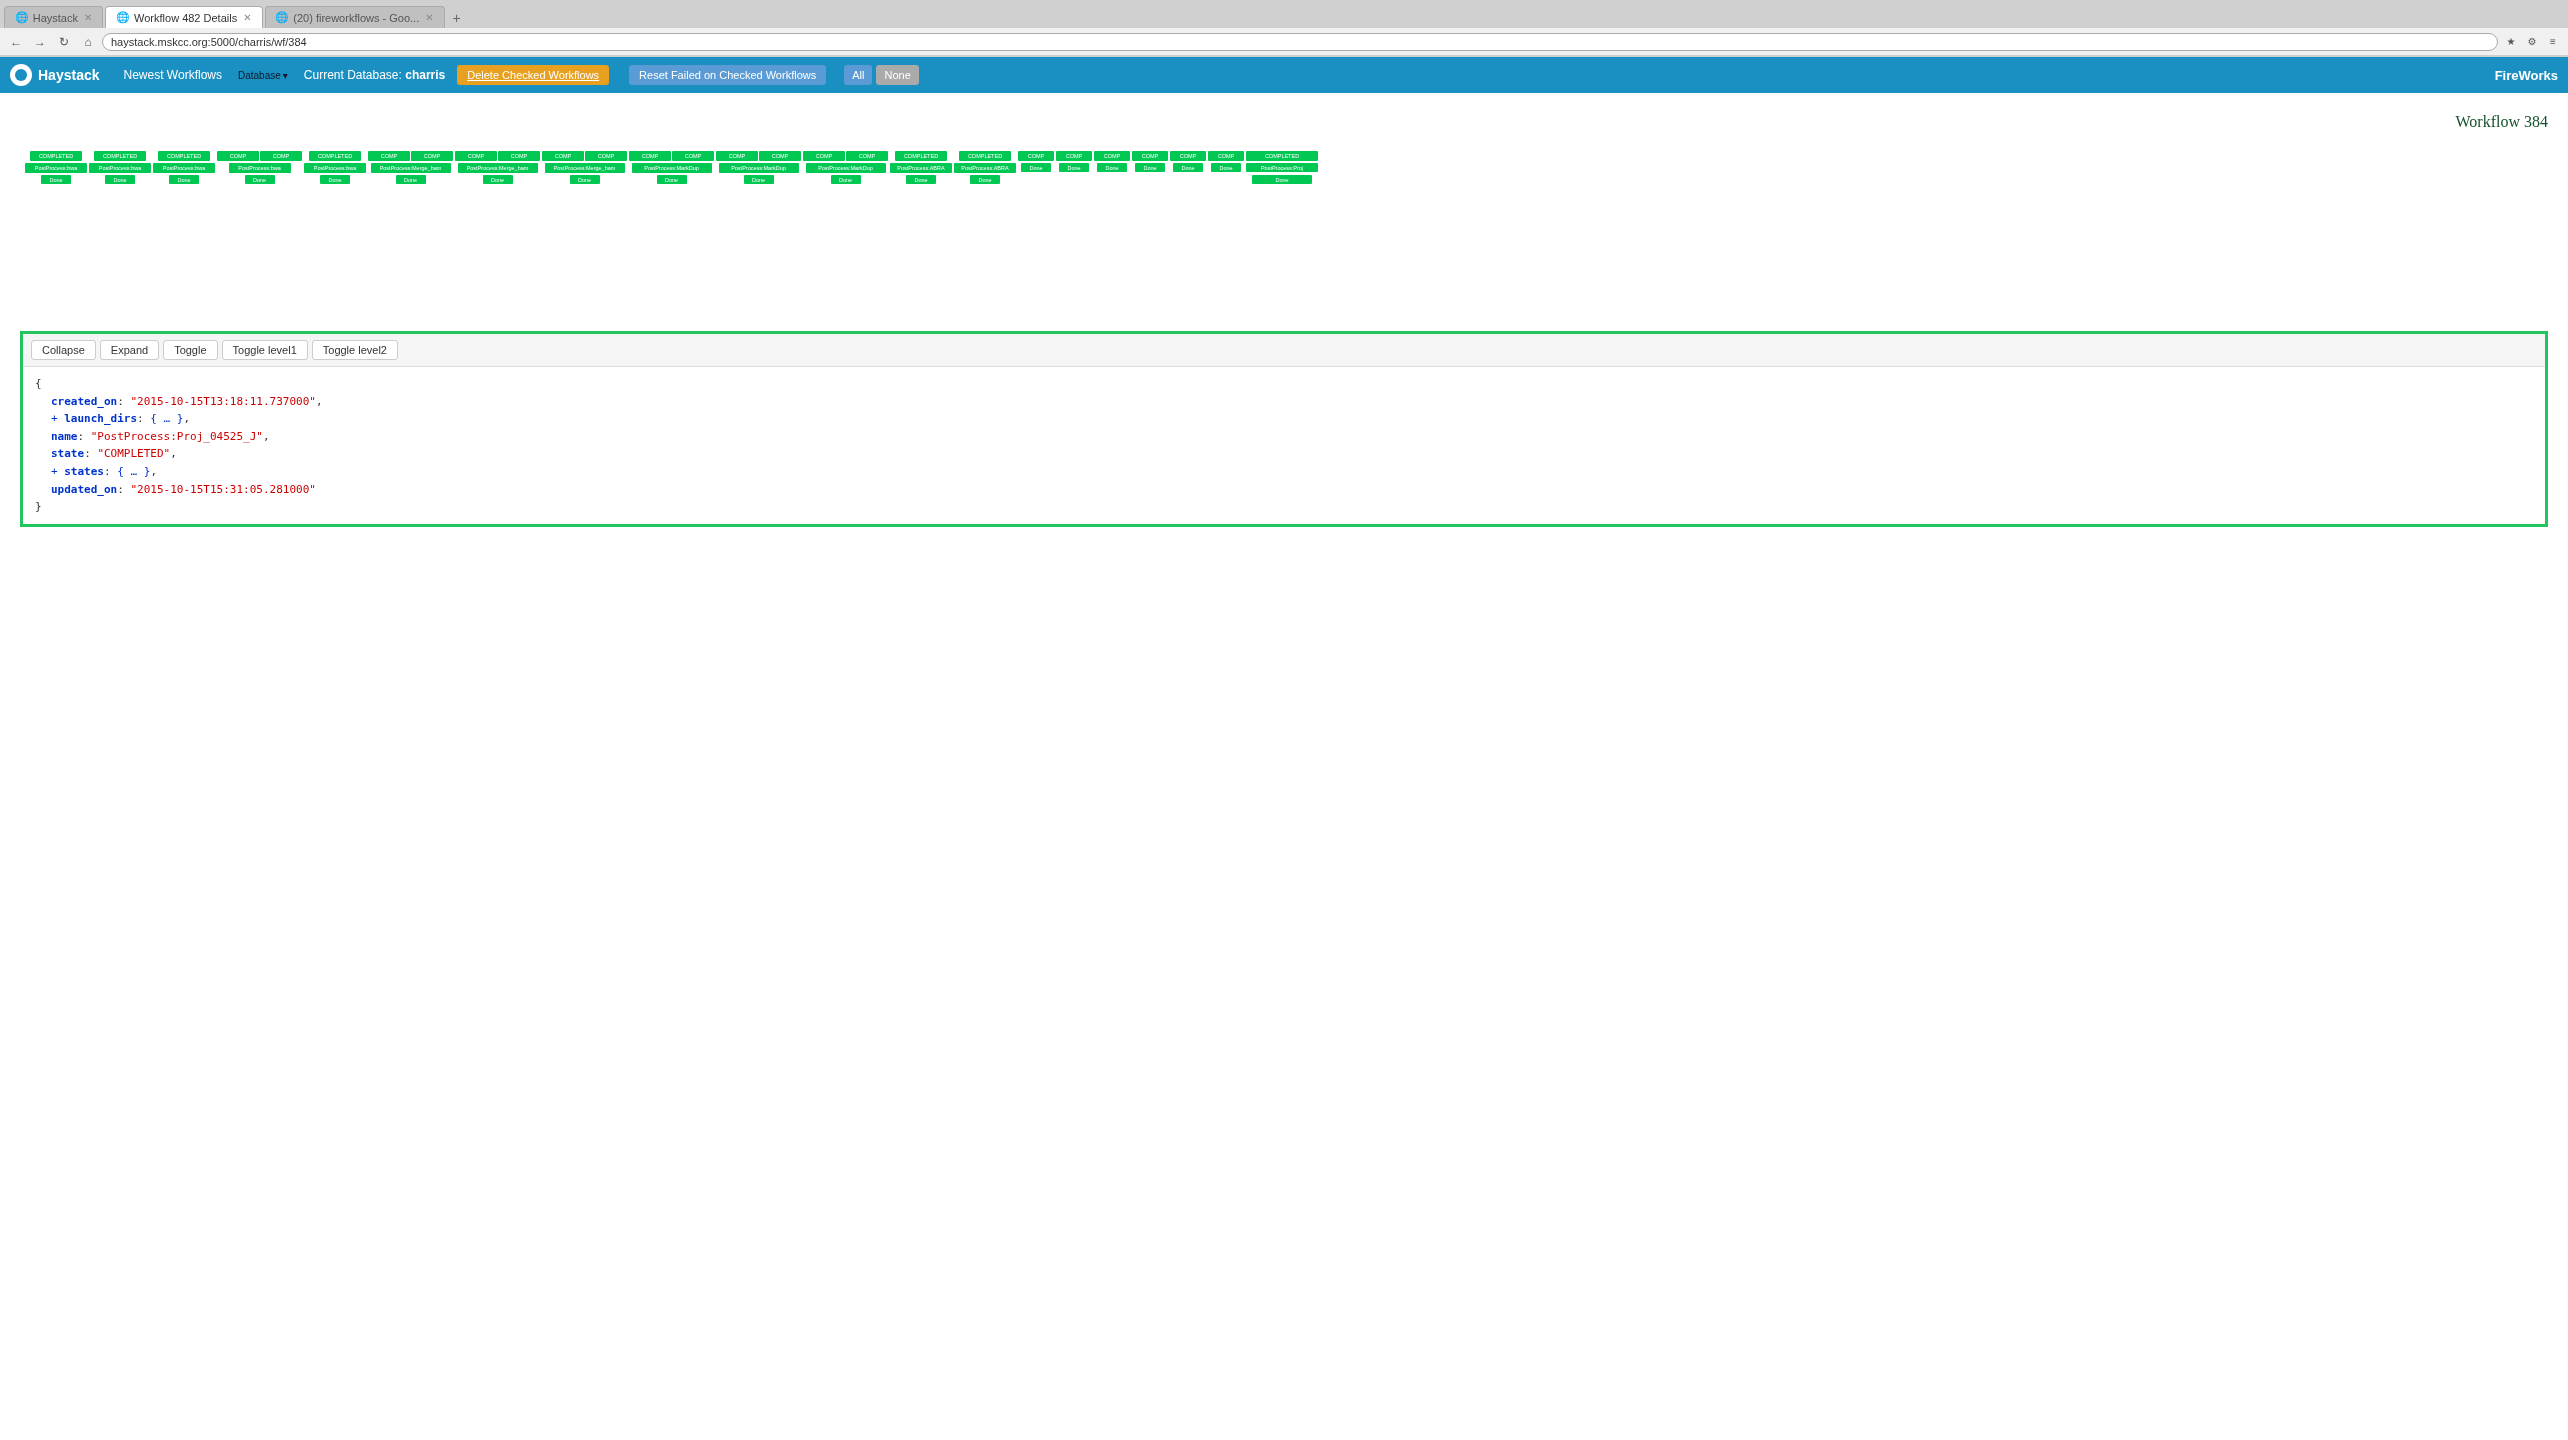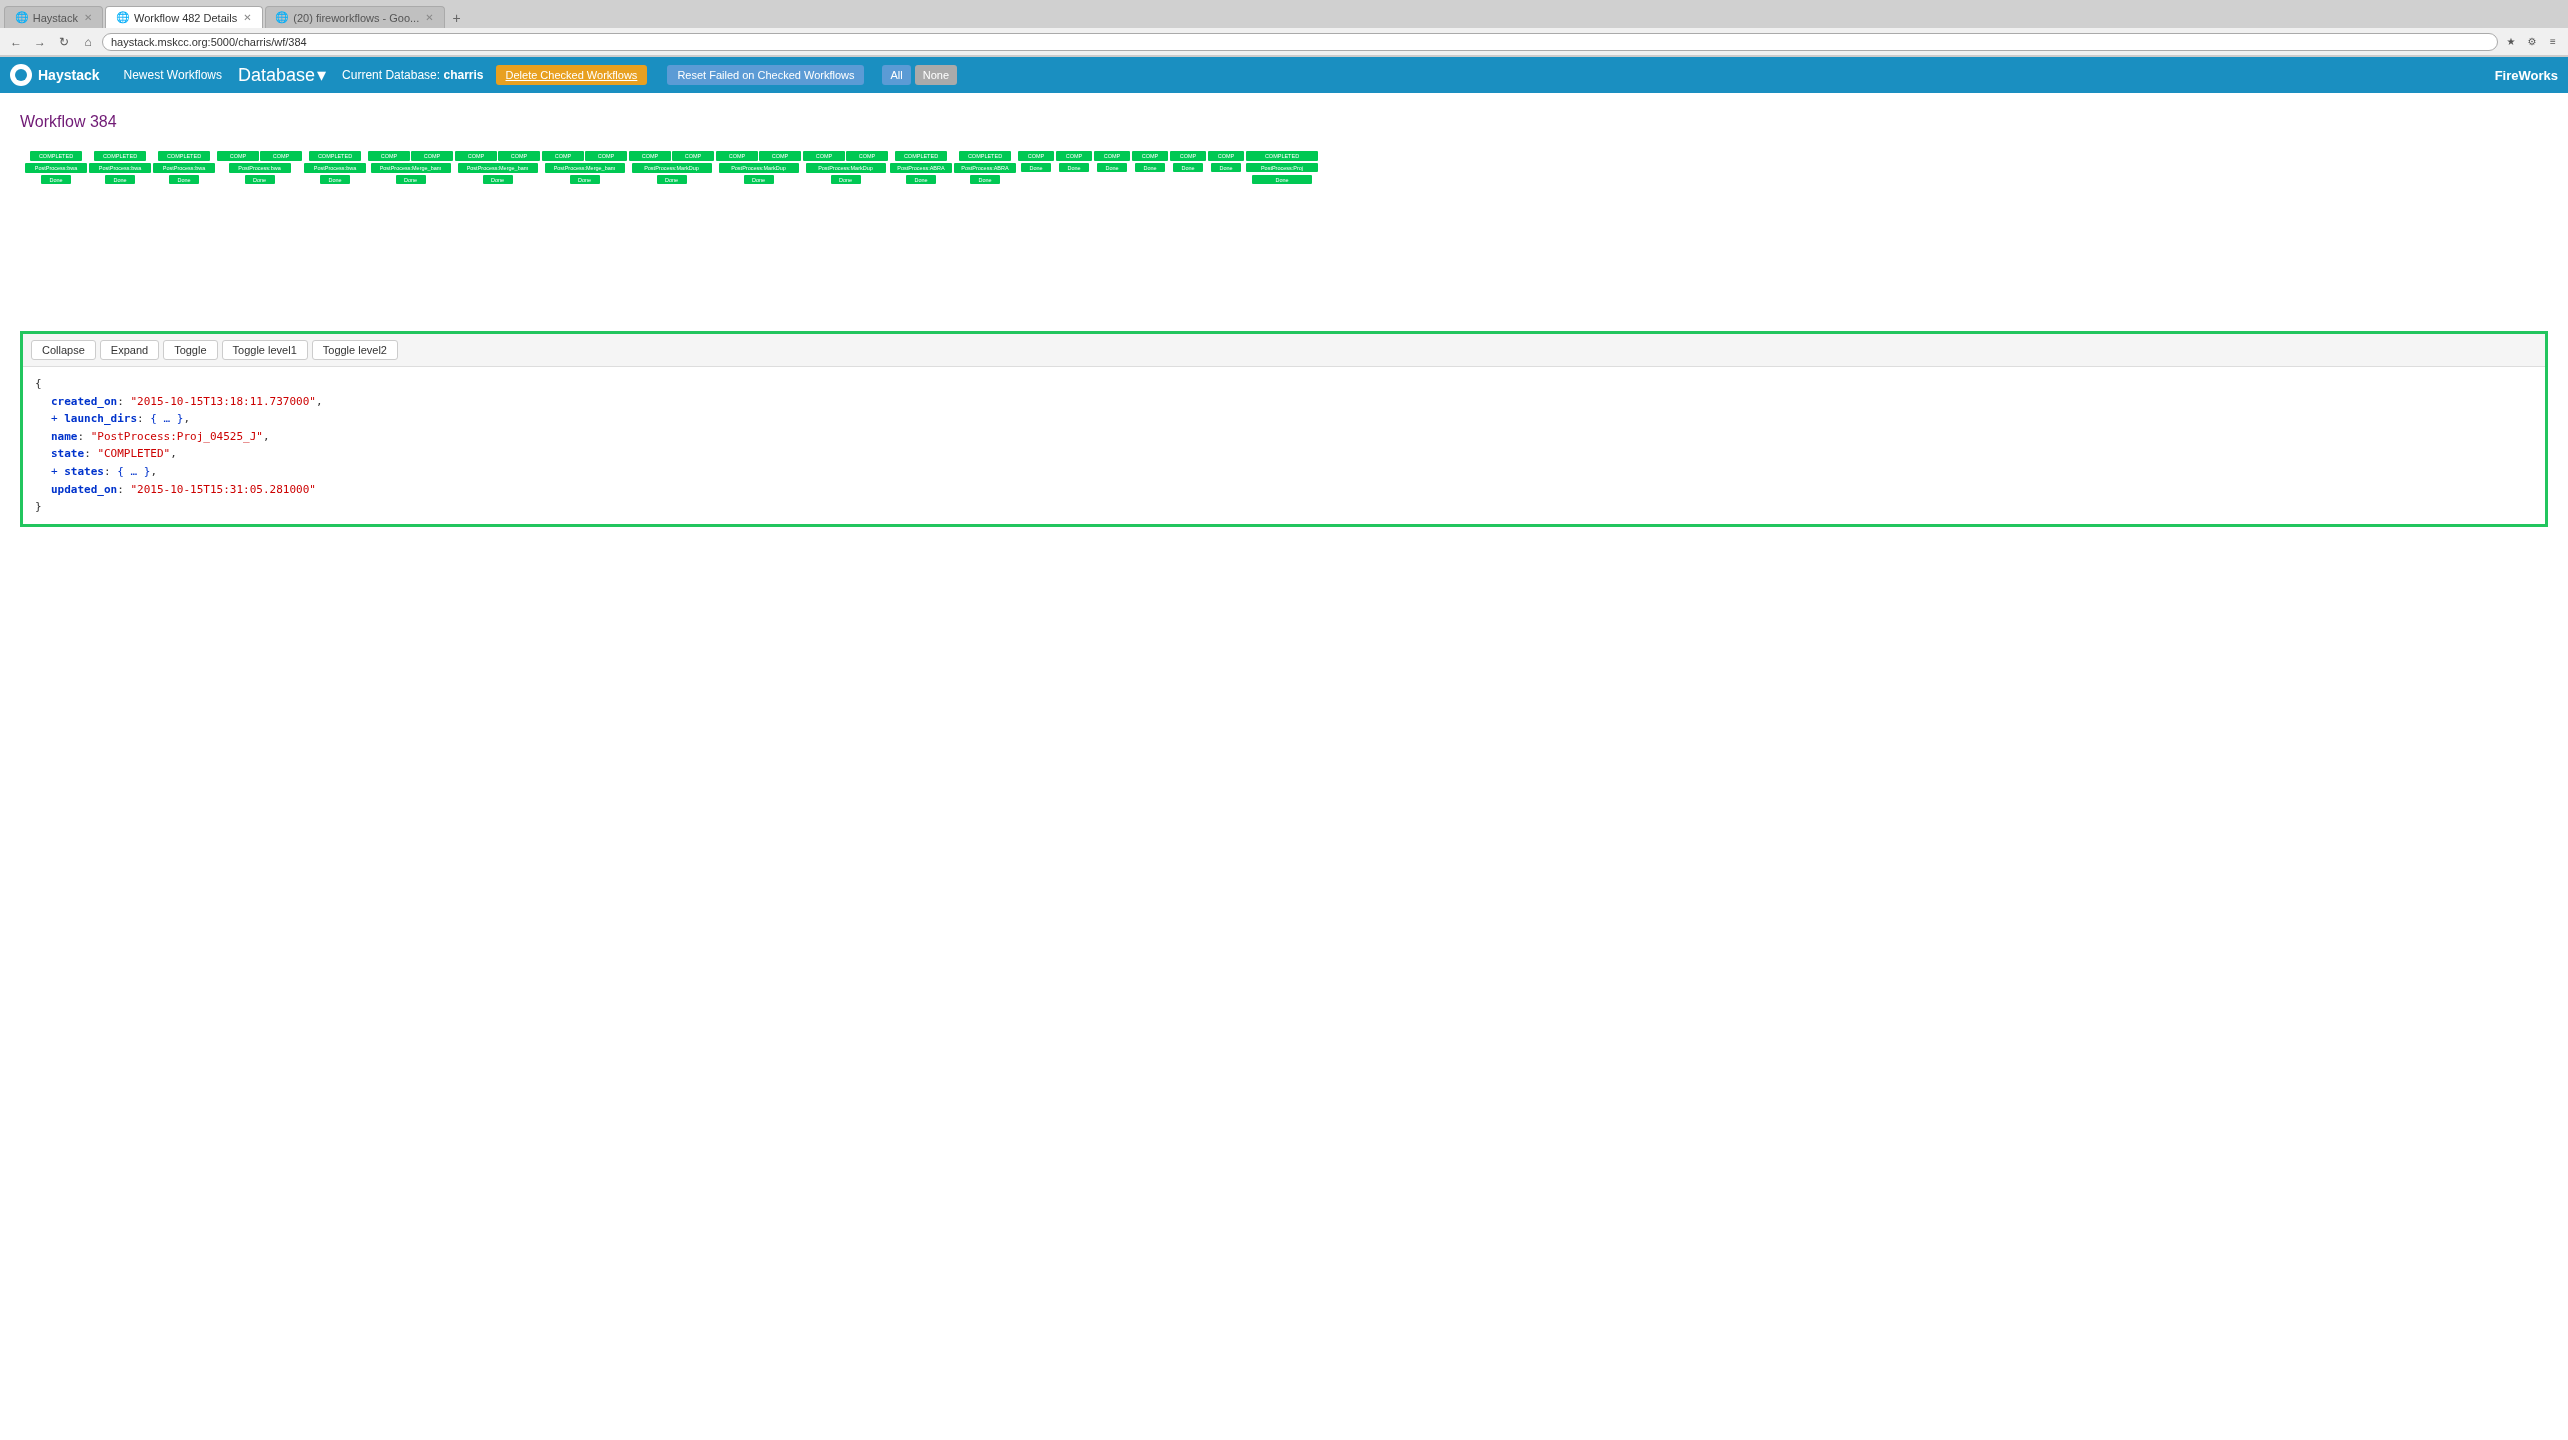--- a/index.html
+++ b/index.html
@@ -19,33 +19,33 @@
     .address-input { flex: 1; padding: 2px 8px; border: 1px solid #aaa; border-radius: 10px; font-size: 11px; background: #fff; color: #333; }
     .browser-actions { display: flex; gap: 3px; margin-left: auto; }
     .browser-action-btn { width: 18px; height: 18px; display: flex; align-items: center; justify-content: center; font-size: 10px; color: #555; cursor: pointer; border: none; background: none; }
 
     
     .app-nav { background: #1a8fc1; display: flex; align-items: center; padding: 0 10px; height: 36px; }
     .app-logo { display: flex; align-items: center; gap: 6px; color: #fff; font-size: 14px; font-weight: bold; margin-right: 16px; }
     .app-logo-circle { width: 22px; height: 22px; border-radius: 50%; background: #fff; display: flex; align-items: center; justify-content: center; }
     .app-logo-inner { width: 12px; height: 12px; border-radius: 50%; background: #1a8fc1; }
     .nav-link { color: #fff; font-size: 12px; text-decoration: none; padding: 4px 8px; cursor: pointer; }
-    .nav-dropdown { display: flex; align-items: center; gap: 2px; color: #ffffff; font-size: 18px; padding: 4px 8px; cursor: pointer; }
+    .nav-dropdown { display: flex; align-items: center; gap: 2px; color: #0f172a; font-size: 10px; padding: 4px 8px; cursor: pointer; }
     .nav-current-db { color: #fff; font-size: 12px; margin: 0 8px; }
     .nav-current-db span { font-weight: normal; }
     .btn-delete { background: #e8a020; color: #fff; border: none; padding: 4px 10px; border-radius: 3px; font-size: 11px; cursor: pointer; margin: 0 4px; text-decoration: underline; }
     .btn-reset { background: #5b9bd5; color: #fff; border: none; padding: 4px 10px; border-radius: 3px; font-size: 11px; cursor: pointer; margin: 0 16px; }
     .btn-all { background: #5b9bd5; color: #fff; border: none; padding: 4px 8px; border-radius: 3px; font-size: 11px; cursor: pointer; margin: 0 2px; }
     .btn-none { background: #aaa; color: #fff; border: none; padding: 4px 8px; border-radius: 3px; font-size: 11px; cursor: pointer; margin: 0 2px; }
     .nav-spacer { flex: 1; }
     .fireworks-logo { color: #fff; font-size: 13px; font-weight: bold; margin-left: auto; }
 
     
     .main-content { padding: 10px 20px; }
-    .page-title { text-align: left; font-size: 16px; color: #701a75; padding: 10px 0; }
+    .page-title { text-align: right; font-size: 16px; color: #14532d; padding: 10px 0; font-family: Liberation Serif, serif; }
 
     
     .workflow-graph { padding: 10px 5px; overflow-x: auto; min-height: 180px; position: relative; }
 
     
     .json-section { margin: 10px 0; border: 3px solid #22c55e; padding: 0; }
     .json-controls { display: flex; gap: 4px; padding: 6px 8px; background: #f5f5f5; border-bottom: 1px solid #ddd; }
     .json-btn { background: #fff; border: 1px solid #ccc; padding: 3px 10px; border-radius: 3px; font-size: 11px; cursor: pointer; color: #333; }
     .json-content { padding: 8px 12px; font-family: monospace; font-size: 11px; color: #333; line-height: 1.6; background: #fff; }
     .json-key { color: #0033cc; font-weight: bold; }

